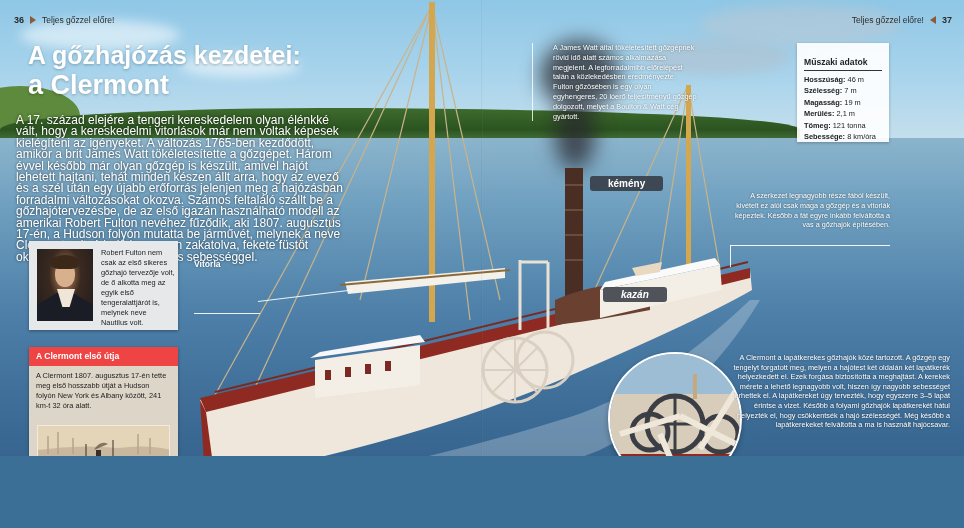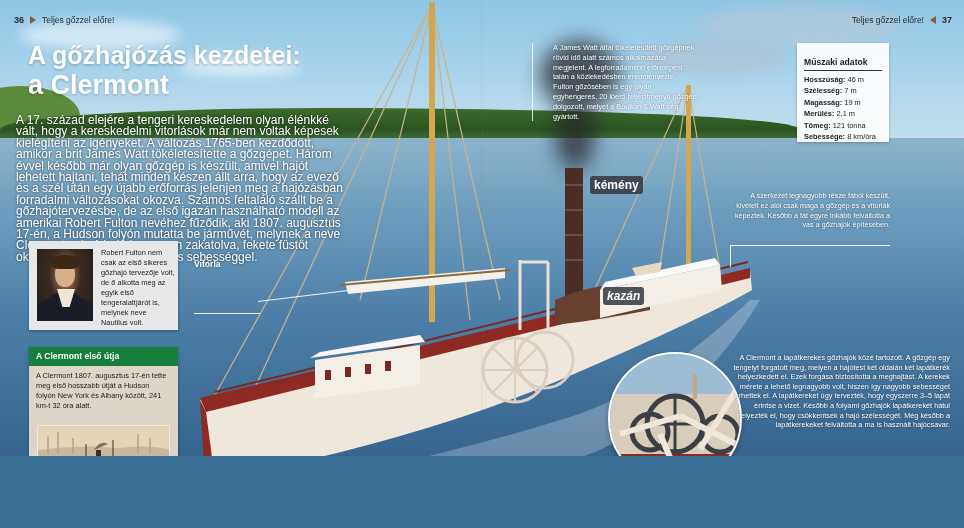--- a/index.html
+++ b/index.html
@@ -55,21 +55,21 @@
   .portrait .collar { position: absolute; left: 20px; top: 40px; width: 18px; height: 18px; background: #efe6d8;
                       clip-path: polygon(0 0,100% 0,70% 100%,30% 100%); }
   .portrait .coat { position: absolute; left: 0; top: 44px; width: 56px; height: 30px; background: #1a1c26;
                     clip-path: polygon(0 40%, 35% 0, 65% 0, 100% 40%, 100% 100%, 0 100%); }
   .fulton-text { position: absolute; left: 72px; top: 7px; width: 74px; font-size: 7.4px; line-height: 10px;
                  color: #222; font-family: "Liberation Sans", sans-serif; }
 
   
   .voyage-card { position: absolute; left: 29px; top: 347px; width: 149px; height: 141px;
                  background: #ddd5c8; box-shadow: 0 1px 3px rgba(0,0,0,0.35); }
-  .voyage-head { height: 19px; background: #15803d; color: #fff; font-size: 8.6px; font-weight: bold;
+  .voyage-head { height: 19px; background: #ef4444; color: #fff; font-size: 8.6px; font-weight: bold;
                  padding: 4px 7px; font-family: "Liberation Sans", sans-serif; }
   .voyage-text { padding: 5px 7px 0 7px; font-size: 7.4px; line-height: 10px; color: #222;
                  font-family: "Liberation Sans", sans-serif; }
   .engraving { position: absolute; left: 8px; top: 78px; width: 133px; height: 60px; background: #e6d7bd;
                border: 1px solid #f3eadc; overflow: hidden; }
 
   
   .callout { position: absolute; color: #fff; font-family: "Liberation Sans", sans-serif; text-shadow: 0 0 2px rgba(0,0,0,0.5); }
   .vitorla { left: 194px; top: 238px; width: 100px; }
   .vitorla .h { font-weight: bold; font-size: 8.6px; margin-bottom: 2px; margin-top: 21px; }
@@ -83,22 +83,22 @@
   .paddle { right: 14px; top: 353px; width: 222px; text-align: right; font-size: 7.3px; line-height: 9.6px; }
 
   
   .specs { position: absolute; left: 797px; top: 43px; width: 92px; height: 99px; background: rgba(255,255,255,0.92);
            box-shadow: 0 1px 3px rgba(0,0,0,0.25); padding: 14px 7px; font-family: "Liberation Sans", sans-serif; color: #222; }
   .specs .h { font-size: 8.6px; font-weight: bold; padding-bottom: 3px; border-bottom: 1px solid #333; margin-bottom: 3px; }
   .specs .row { font-size: 7.4px; line-height: 11.4px; white-space: nowrap; }
   .specs .row b { font-weight: bold; }
 
   
-  .tag { position: absolute; background: rgba(50,55,65,0.85); color: #fff; font-size: 12px; font-weight: bold;
-         padding: 2px 4px; border-radius: 3px; font-family: "Liberation Sans", sans-serif; }
+  .tag { position: absolute; background: rgba(50,55,65,0.85); color: #fff; font-size: 10px; font-weight: bold;
+         padding: 2px 18px; border-radius: 3px; font-family: "Liberation Sans", sans-serif; }
 
   
   .inset { position: absolute; left: 608px; top: 352px; width: 134px; height: 134px; border-radius: 50%;
            border: 2px solid #fff; overflow: hidden; background: #8fb3cc; box-shadow: 0 2px 5px rgba(0,0,0,0.3); }
 
   .qr { position: absolute; left: 903px; top: 473px; width: 31px; height: 31px; background: #fff; padding: 2px; }
 </style>
 </head>
 <body>
 

